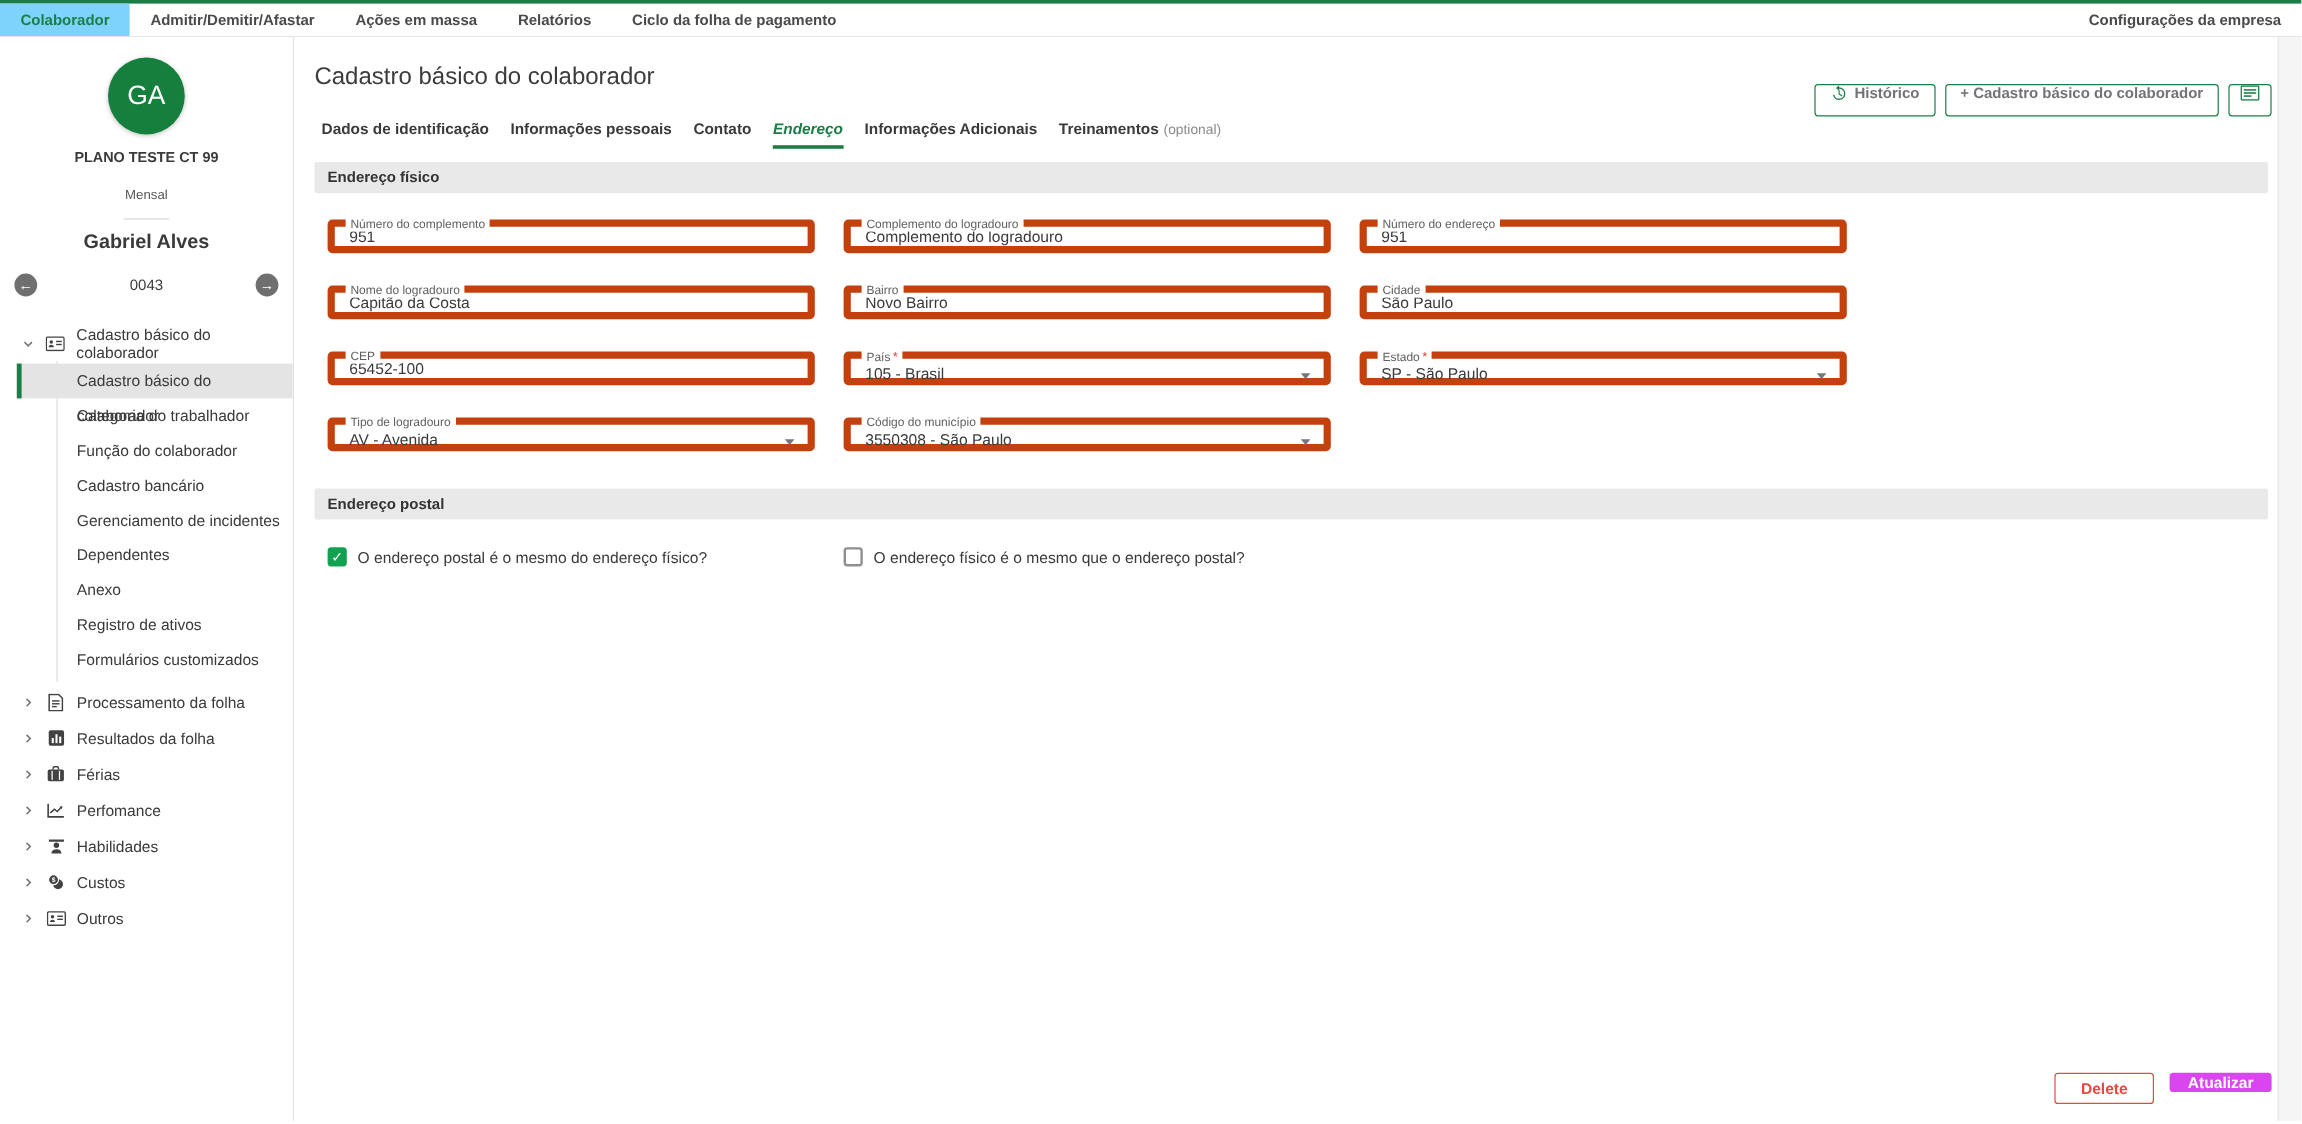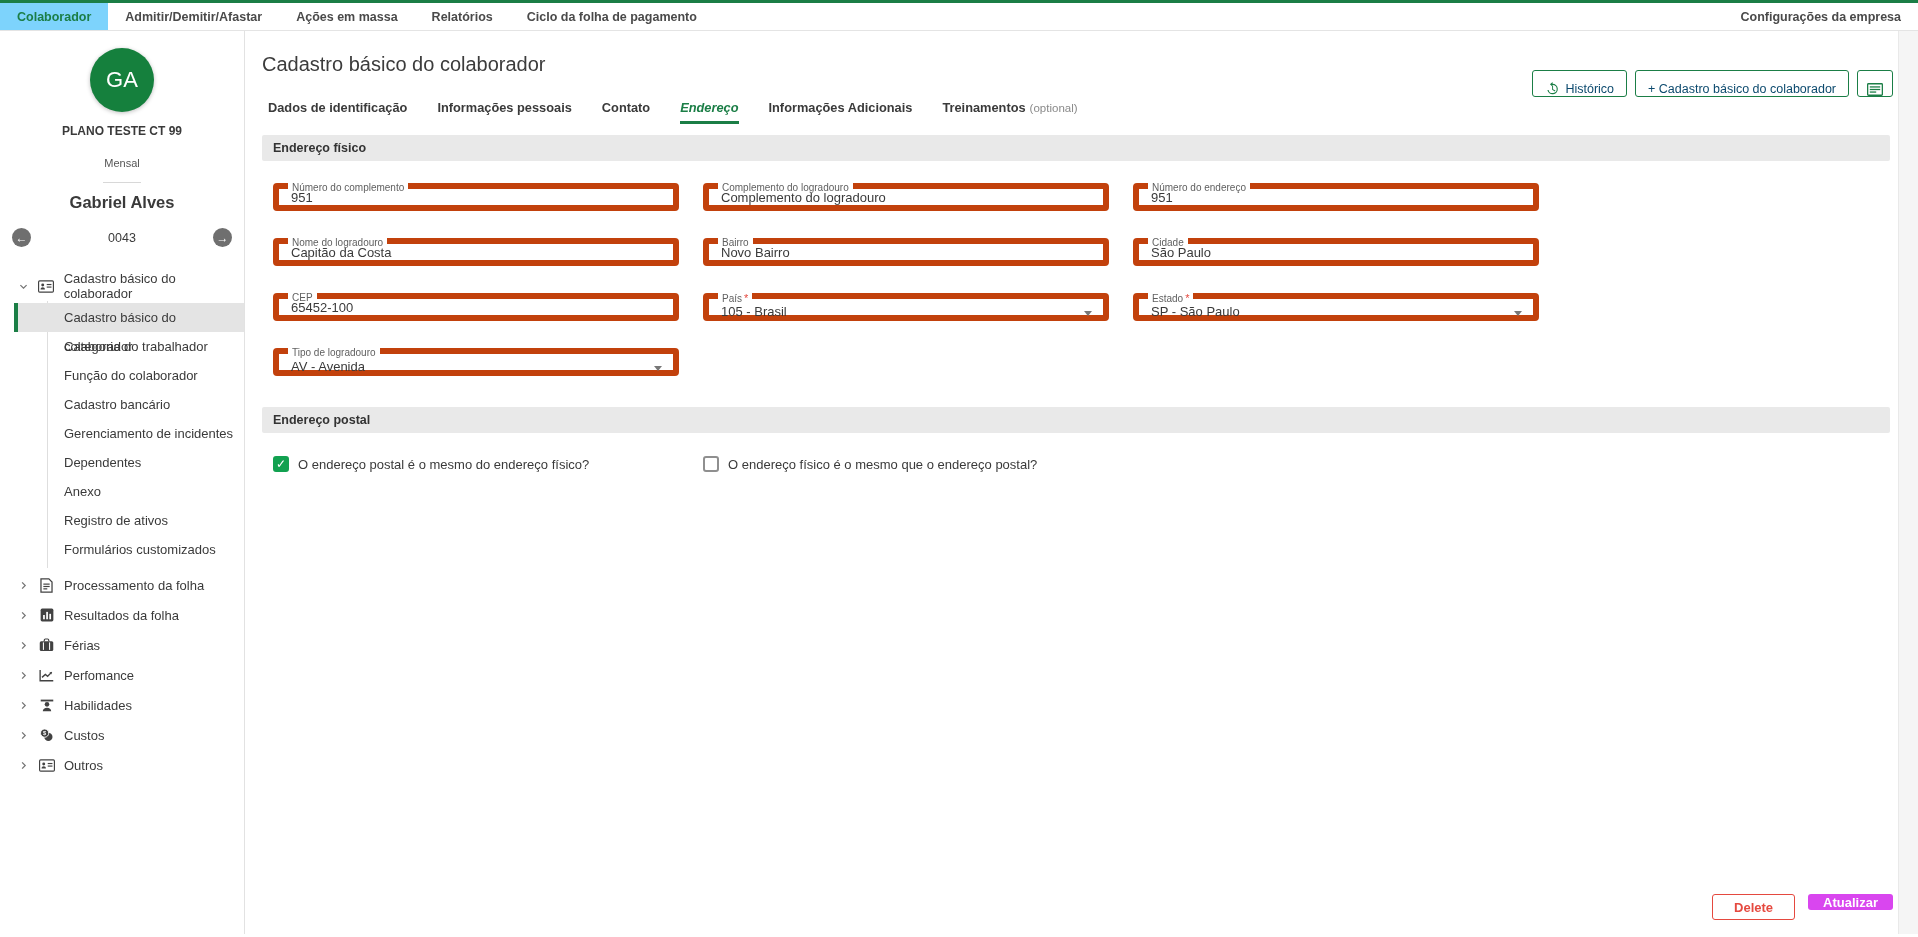--- a/index.html
+++ b/index.html
@@ -44,27 +44,27 @@
   .group-row .gicon { display:flex; width:17px; justify-content:center; }
   .subs { position:relative; margin-left:14px; padding:2px 0 6px; }
   .subs::before { content:""; position:absolute; left:33px; top:0; bottom:2px; width:1px; background:#dedede; }
   .sub { height:29px; line-height:29px; padding-left:50px; font-size:13px; cursor:pointer; position:relative; }
   .sub.selected { background:#e4e4e4; border-left:4px solid #1b7e46; padding-left:46px; }
   .chev { display:flex; }
   
   .page-title { margin:22px 0 0 17px; font-size:20px; color:#3c3c3c; }
   .header-actions { position:absolute; top:39px; right:25px; display:flex; gap:8px; }
   .btn-outline {
-    border:1px solid #1b7e46; color:#0c4a6e; background:#fff; font-weight:normal;
+    border:1px solid #1b7e46; color:#737373; background:#fff; font-weight:bold;
     font-size:12.5px; height:27px; padding:0 12px; border-radius:3px;
-    display:inline-flex; align-items:flex-end; gap:6px; cursor:pointer; font-family:inherit;
+    display:inline-flex; align-items:flex-start; gap:6px; cursor:pointer; font-family:inherit;
   }
   .btn-iconbox { width:36px; justify-content:center; padding:0; }
   
-  .tabs { display:flex; gap:30px; margin:24px 0 0 23px; font-size:12.8px; font-weight:bold; color:#3a3a3a; }
+  .tabs { display:flex; gap:18px; margin:24px 0 0 23px; font-size:12.8px; font-weight:bold; color:#3a3a3a; }
   .tab { padding-bottom:9px; position:relative; cursor:pointer; white-space:nowrap; }
   .tab.active { color:#1b7e46;font-style:italic; }
   .tab.active::after { content:""; position:absolute; left:0; right:0; bottom:0; height:3px; background:#1b7e46; }
   .tab .opt { color:#8a8a8a; font-weight:normal; font-size:11.5px; margin-left:4px; }
   
   .content { margin:11px 28px 0 17px; }
   .section-bar {
     height:26px; background:#e9e9e9; display:flex; align-items:center;
     padding-left:11px; font-weight:bold; font-size:12.5px; color:#333; border-radius:2px;
   }
@@ -359,20 +359,25 @@
           <label><span>Estado</span><span class="req">*</span></label>
           <div class="display">SP - São Paulo</div>
           <span class="caret"></span>
         </div>
 
         <div class="field">
           <label>Tipo de logradouro</label>
           <div class="display">AV - Avenida</div>
           <span class="caret"></span>
         </div>
+        <div class="field">
+          <label>Código do município</label>
+          <div class="display">3550308 - São Paulo</div>
+          <span class="caret"></span>
+        </div>
       </div>
 
       <div class="section-bar postal-gap">
         <span>Endereço postal</span>
       </div>
 
       <div class="cb-row">
         <div class="cb checked">
           <span class="box">✓</span>
           <span>O endereço postal é o mesmo do endereço físico?</span>

